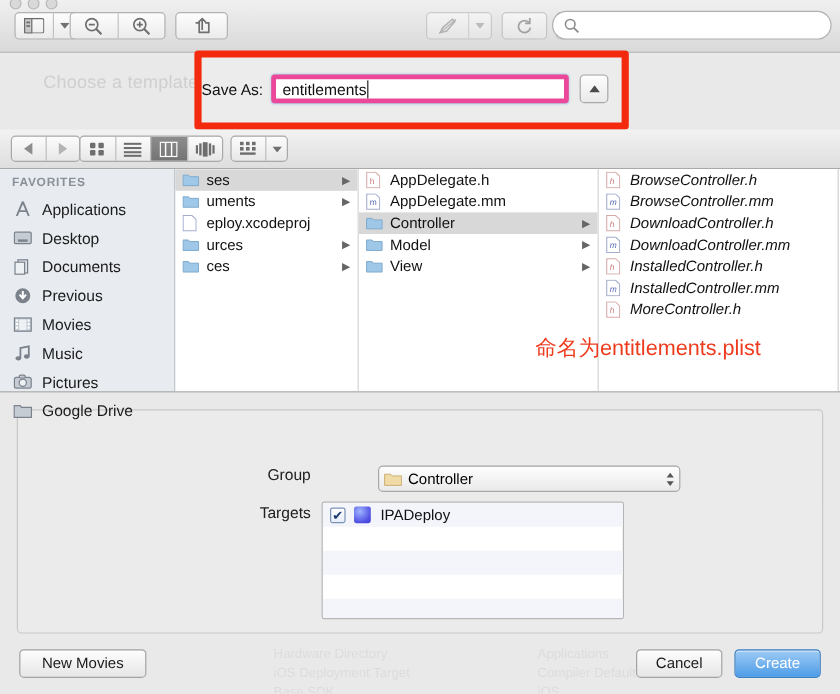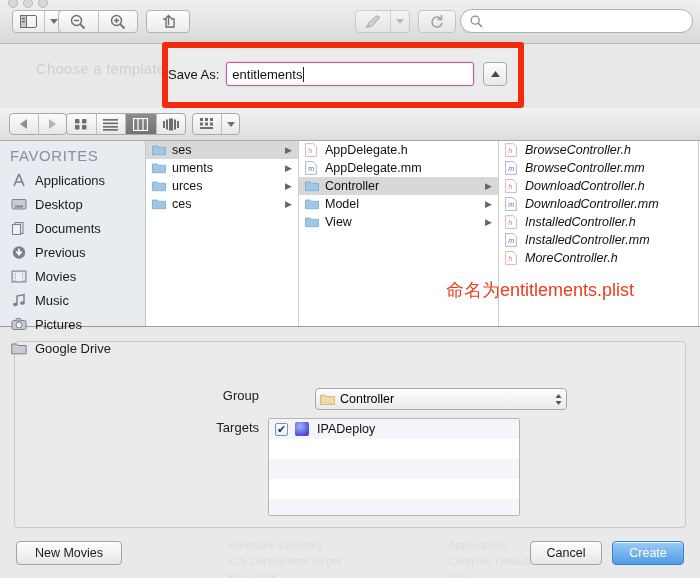--- a/index.html
+++ b/index.html
@@ -62,21 +62,21 @@
     position:absolute; left:162px; top:42px; width:362px; height:66px;
     border:6px solid #f42a0e; border-radius:3px;
     background:#ececec;
   }
   .saveas-row{
     position:absolute; left:168px; top:55px; width:350px; height:38px;
     display:flex; align-items:center;
   }
   .saveas-label{ font-size:13px; color:#111; margin-right:7px; }
   .saveas-input{
-    width:248px; height:24px; border:1px solid #ec4899;
+    width:248px; height:24px; border:4px solid #ec4899;
     border-radius:3px; background:#fff;
     box-shadow:0 0 2px rgba(100,160,220,.55);
     display:flex; align-items:center; padding:0 5px;
     font-size:13px; color:#111;
   }
   .caret{ width:1px; height:15px; background:#222; margin-left:1px; }
   .disclosure{
     width:24px; height:24px; margin-left:9px;
     background:linear-gradient(#fdfdfd,#e9e9e9);
     border:1px solid #a8a8a8; border-radius:4px;
@@ -116,21 +116,21 @@
     position:absolute; left:0; top:141px; width:700px; height:186px;
     background:#fff; border-bottom:1px solid #9a9a9a;
     display:flex;
   }
   .sidebar{
     width:146px; height:100%;
     background:#e8ecf0; border-right:1px solid #c3c7cc;
     padding-top:6px; position:relative; z-index:3;
   }
   .side-header{
-    font-size:15px; font-weight:normal; color:#8a9099;
+    font-size:10px; font-weight:bold; color:#8a9099;
     letter-spacing:.6px; padding:0 0 4px 10px;
   }
   .side-item{
     height:24px; display:flex; align-items:center; padding-left:10px;
     font-size:13px; color:#1b1b1b;
   }
   .side-item .ic{ width:18px; height:16px; margin-right:7px; display:flex;
     align-items:center; justify-content:center; }
 
   .col{ height:100%; border-right:1px solid #cfcfcf; position:relative;
@@ -522,20 +522,29 @@
             <span class="arr">▶</span>
           </div>
           <div class="row">
             <span class="ic">
               <svg class="icon-svg" width="14" height="12" viewBox="0 0 14 12">
                 <path d="M0.5 2 h4.6 l1.1 1.3 h7.3 v7.4 h-13 Z" fill="#9fc8e8" stroke="#7ba7cc" stroke-width="0.8"></path>
               </svg>
             </span>
             <span class="nm">uments</span>
             <span class="arr">▶</span>
+          </div>
+          <div class="row">
+            <span class="ic">
+              <svg class="icon-svg" width="12" height="14" viewBox="0 0 12 14">
+                <path d="M0.6 0.6 h7.4 l3.4 3.3 v9.5 h-10.8 Z" fill="#fff" stroke="#a4adcf" stroke-width="0.9"></path>
+                <text x="3.2" y="10" font-size="7" fill="#5566b0" font-family="Liberation Sans"></text>
+              </svg>
+            </span>
+            <span class="nm">eploy.xcodeproj</span>
           </div>
           <div class="row">
             <span class="ic">
               <svg class="icon-svg" width="14" height="12" viewBox="0 0 14 12">
                 <path d="M0.5 2 h4.6 l1.1 1.3 h7.3 v7.4 h-13 Z" fill="#9fc8e8" stroke="#7ba7cc" stroke-width="0.8"></path>
               </svg>
             </span>
             <span class="nm">urces</span>
             <span class="arr">▶</span>
           </div>

